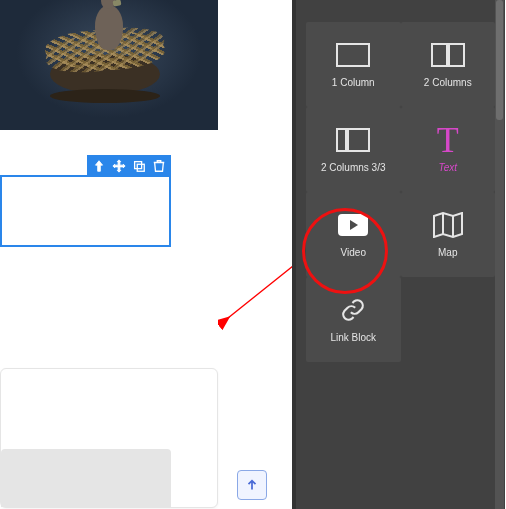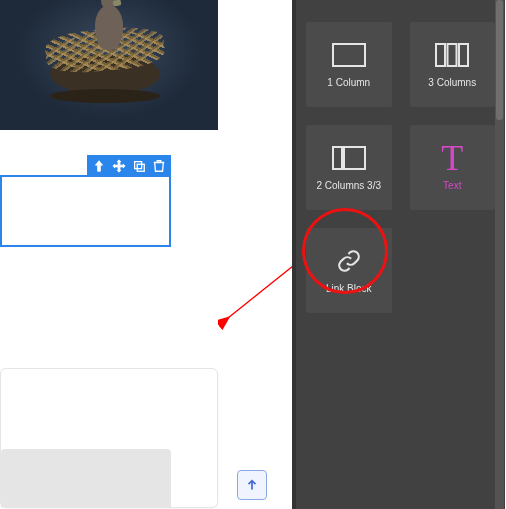--- a/index.html
+++ b/index.html
@@ -34,28 +34,28 @@
 
   .arrow { position:absolute; left:218px; top:208px; pointer-events:none; }
 
   
   .panel { position:absolute; left:292px; top:0; width:213px; height:509px; background:#414141; }
   .panel-inner { position:absolute; left:14px; right:10px; top:0; bottom:0; }
   .panel-scroll { position:absolute; right:1px; top:0; width:9px; height:100%; background:#535353; }
   .panel-scroll::before { content:""; position:absolute; left:1px; top:0; width:7px; height:120px; background:#6e6e6e; border-radius:3px; }
   .panel-border { position:absolute; left:0; top:0; width:4px; height:100%; background:#333; }
 
-  .grid { display:grid; grid-template-columns: 1fr 1fr; gap:18px; padding-top:22px; }
+  .grid { display:grid; grid-template-columns: 1fr 1fr; gap:0; padding-top:22px; }
   .block { background:#4b4b4b; height:85px; border-radius:2px; display:flex; flex-direction:column; align-items:center; justify-content:center; gap:8px; cursor:pointer; }
   .block .ico { width:34px; height:28px; display:flex; align-items:center; justify-content:center; }
   .block .ico svg { stroke:#e5e5e5; fill:none; stroke-width:2; }
   .block .lbl { color:#e5e5e5; font-size:10px; }
 
   .block.text .ico { color:#d648c8; font-family: Georgia, 'Times New Roman', serif; font-size:36px; font-weight:400; line-height:1; }
-  .block.text .lbl { color:#d648c8; }
+  .block.text .lbl { color:#d648c8;font-style:italic; }
 
   .highlight-circle { position:absolute; border:3px solid #e11; border-radius:50%; width:86px; height:86px; pointer-events:none; }
   .video-bg { width:30px; height:22px; background:#fff; border-radius:4px; display:flex; align-items:center; justify-content:center; }
   .video-bg .tri { width:0;height:0;border-left:8px solid #4b4b4b;border-top:5px solid transparent;border-bottom:5px solid transparent; margin-left:2px;}
 </style>
 </head>
 <body>
 
 <div class="canvas">
 
@@ -123,42 +123,57 @@
         <div class="ico">
             <svg width="34" height="24" viewBox="0 0 34 24">
               <rect x="1" y="1" width="32" height="22"></rect>
             </svg>
           </div>
         <div class="lbl">1 Column</div>
       </div>
       <div class="block">
         <div class="ico">
             <svg width="34" height="24" viewBox="0 0 34 24">
-              <rect x="1" y="1" width="9" height="22"></rect>
-              <rect x="12.5" y="1" width="9" height="22"></rect>
-              <rect x="24" y="1" width="9" height="22"></rect>
+              <rect x="1" y="1" width="15" height="22"></rect>
+              <rect x="18" y="1" width="15" height="22"></rect>
             </svg>
           </div>
-        <div class="lbl">3 Columns</div>
+        <div class="lbl">2 Columns</div>
       </div>
       <div class="block">
         <div class="ico">
             <svg width="34" height="24" viewBox="0 0 34 24">
               <rect x="1" y="1" width="9" height="22"></rect>
               <rect x="12" y="1" width="21" height="22"></rect>
             </svg>
           </div>
         <div class="lbl">2 Columns 3/3</div>
       </div>
       <div class="block text">
         <div class="ico">T</div>
         <div class="lbl">Text</div>
       </div>
       <div class="block">
         <div class="ico">
+            <div class="video-bg">
+              <div class="tri"></div>
+            </div>
+          </div>
+        <div class="lbl">Video</div>
+      </div>
+      <div class="block">
+        <div class="ico">
+            <svg width="30" height="26" viewBox="0 0 30 26">
+              <path d="M1 4 L10 1 L20 4 L29 1 V22 L20 25 L10 22 L1 25 Z M10 1 V22 M20 4 V25"></path>
+            </svg>
+          </div>
+        <div class="lbl">Map</div>
+      </div>
+      <div class="block">
+        <div class="ico">
             <svg width="26" height="26" viewBox="0 0 24 24">
               <path d="M10 14a5 5 0 0 0 7 0l3-3a5 5 0 0 0-7-7l-1.5 1.5M14 10a5 5 0 0 0-7 0l-3 3a5 5 0 0 0 7 7l1.5-1.5" stroke="#e5e5e5" fill="none"></path>
             </svg>
           </div>
         <div class="lbl">Link Block</div>
       </div>
     </div>
     <div class="highlight-circle" style="left:-4px; top:208px;"></div>
   </div>
   <div class="panel-scroll"></div>

